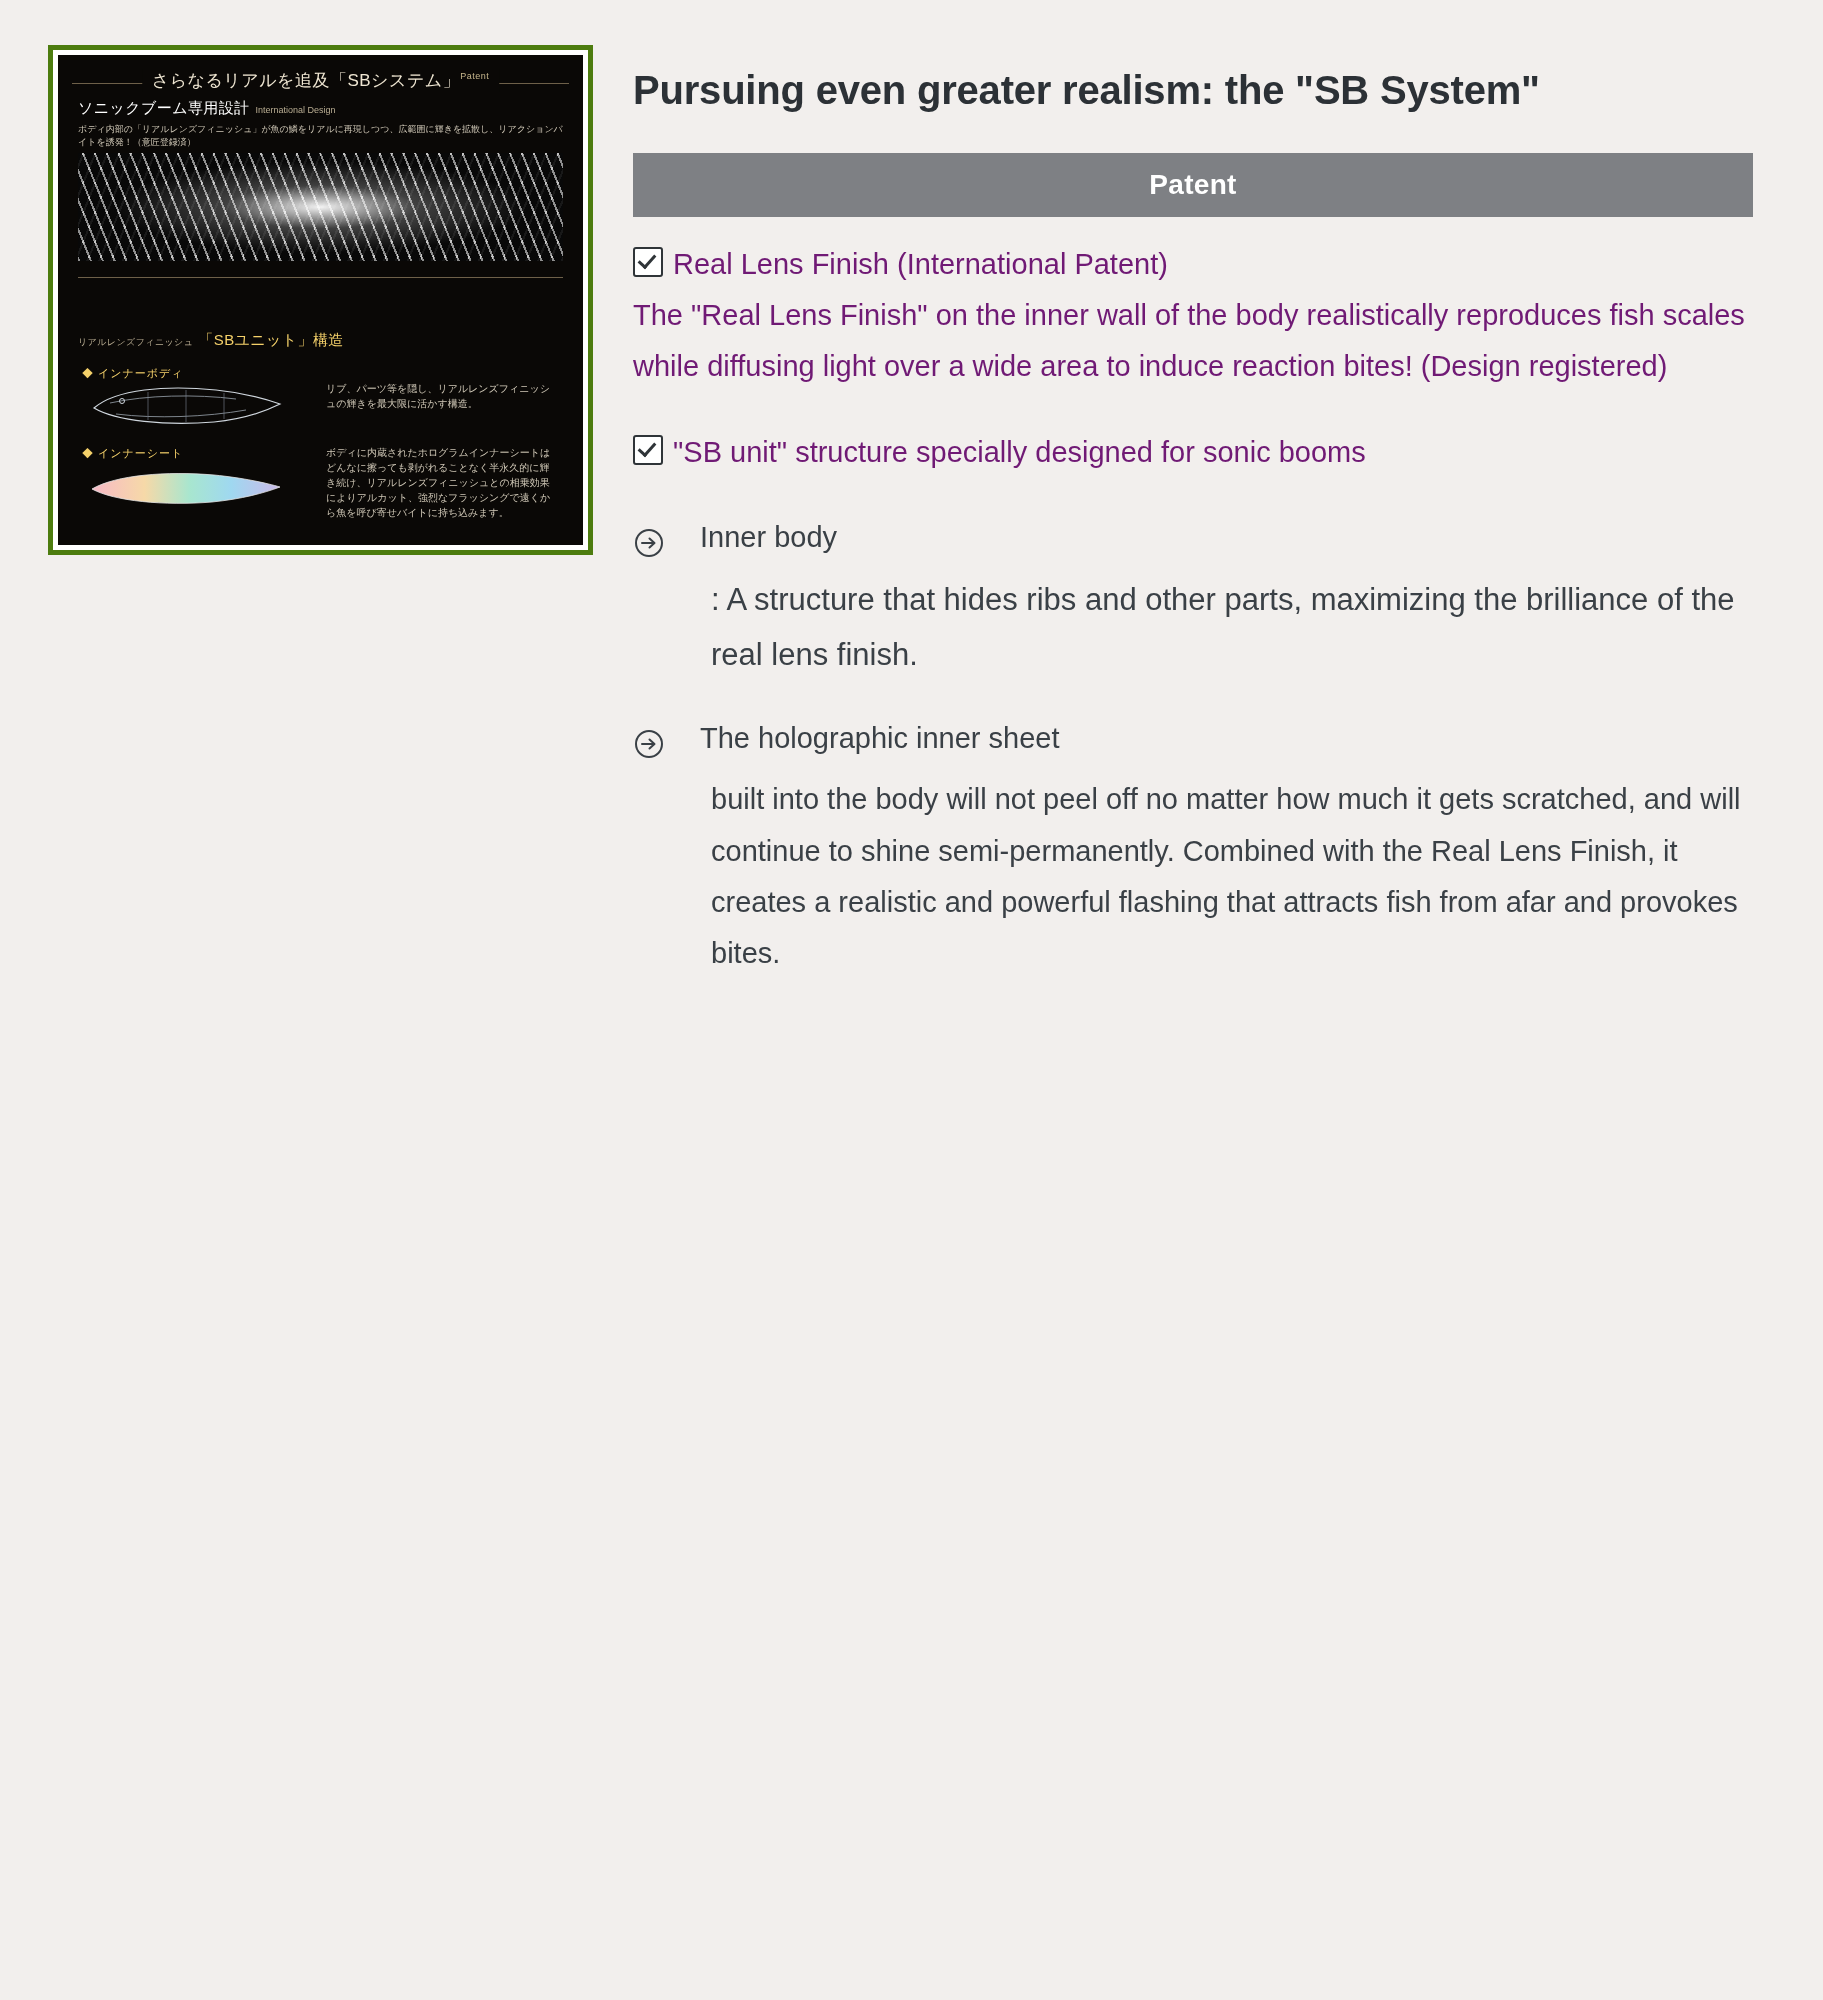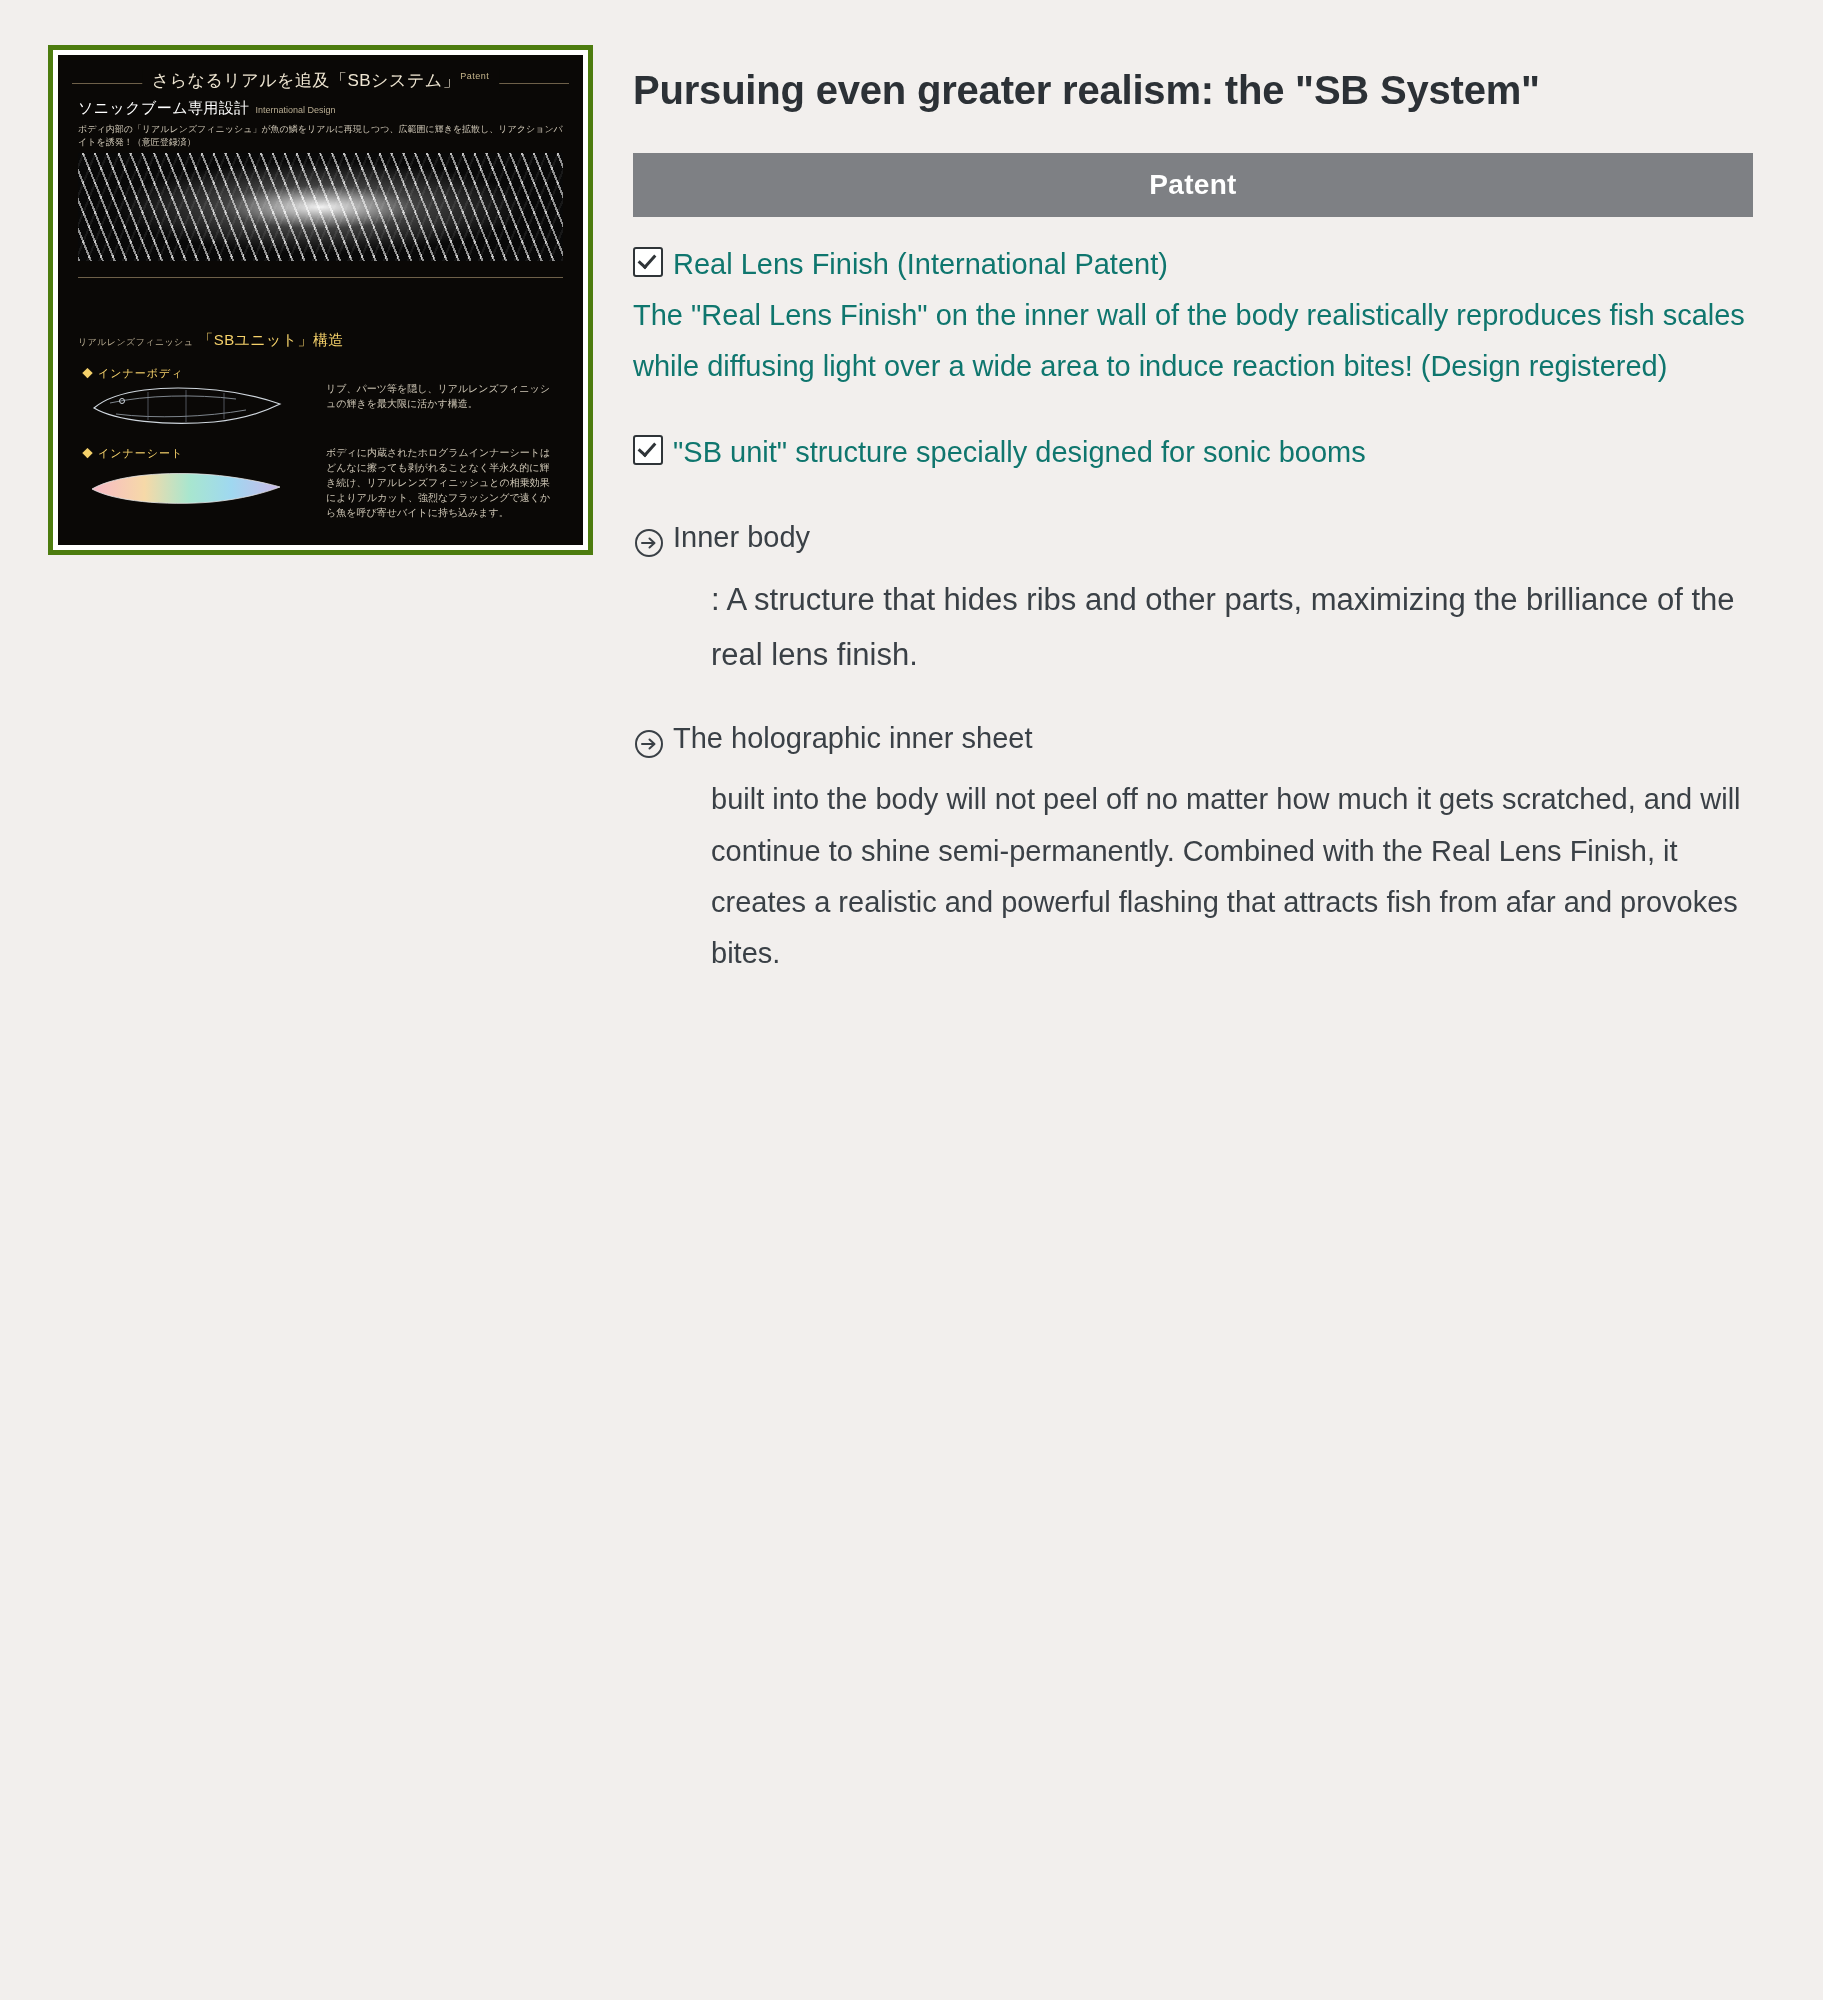--- a/index.html
+++ b/index.html
@@ -174,21 +174,21 @@
     font-size: 28px;
     font-weight: bold;
     text-align: center;
     padding: 16px 10px;
     letter-spacing: 0.3px;
     margin-bottom: 22px;
   }
   .para {
     font-size: 29px;
     line-height: 1.77;
-    color: #0f766e;
+    color: #701a75;
     margin: 0 0 34px 0;
   }
   .check-line {
     display: block;
   }
   .cbox {
     display: inline-block;
     width: 26px;
     height: 26px;
     border: 2px solid #2f3438;
@@ -205,21 +205,21 @@
     top: 2px;
     width: 7px;
     height: 14px;
     border: solid #2f3438;
     border-width: 0 3px 3px 0;
     transform: rotate(42deg);
   }
   .arrow-item {
     display: flex;
     align-items: flex-end;
-    gap: 8px;
+    gap: 35px;
     margin-bottom: 10px;
   }
   .arrow-icon {
     flex: 0 0 auto;
     margin-top: 14px;
   }
   .arrow-item .arrow-label {
     font-size: 29px;
     line-height: 1.77;
     color: #3a4046;

